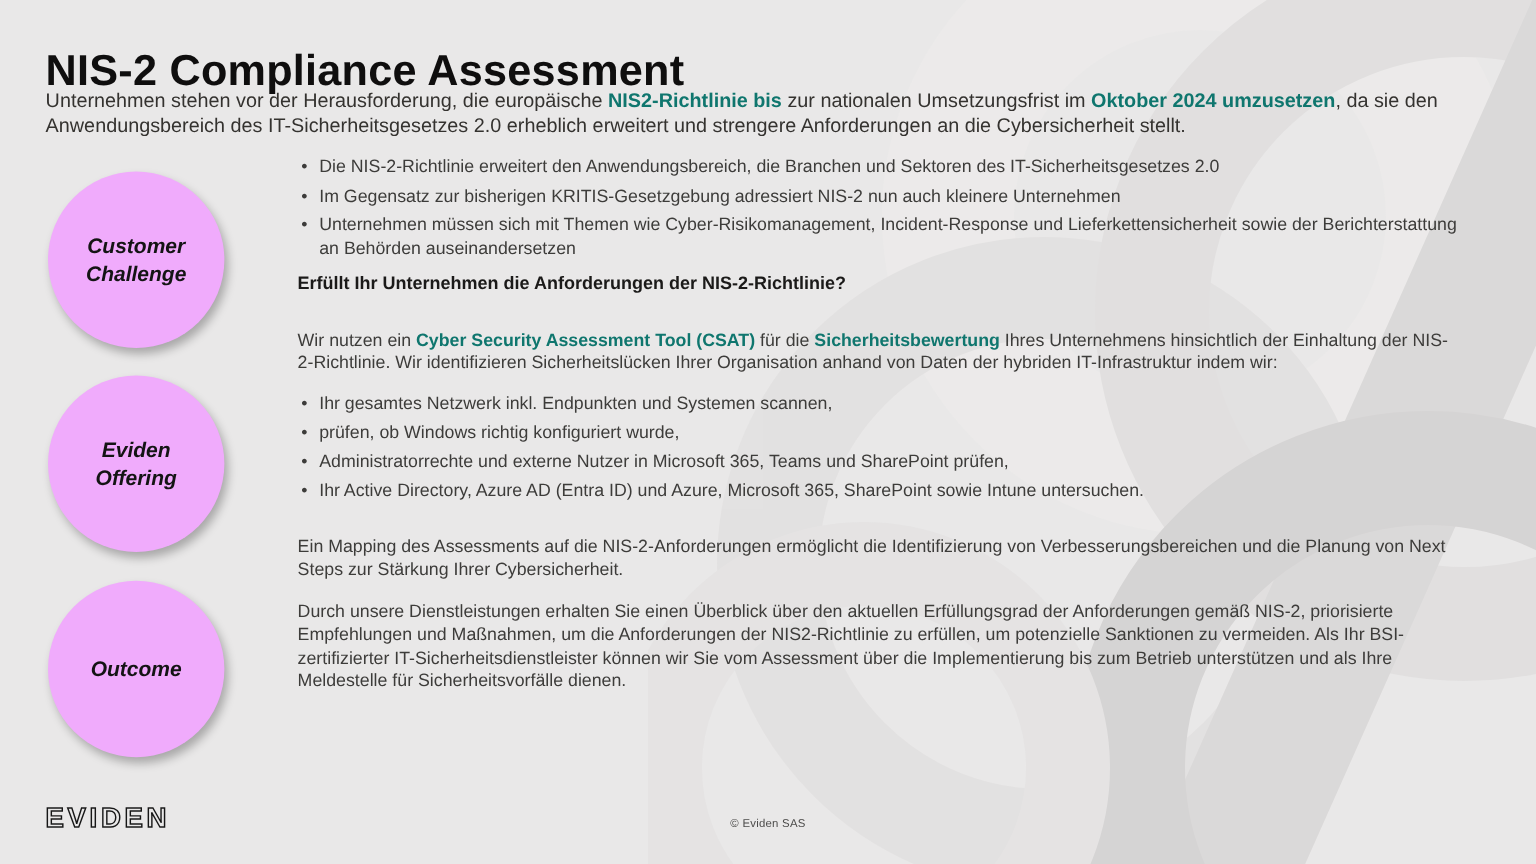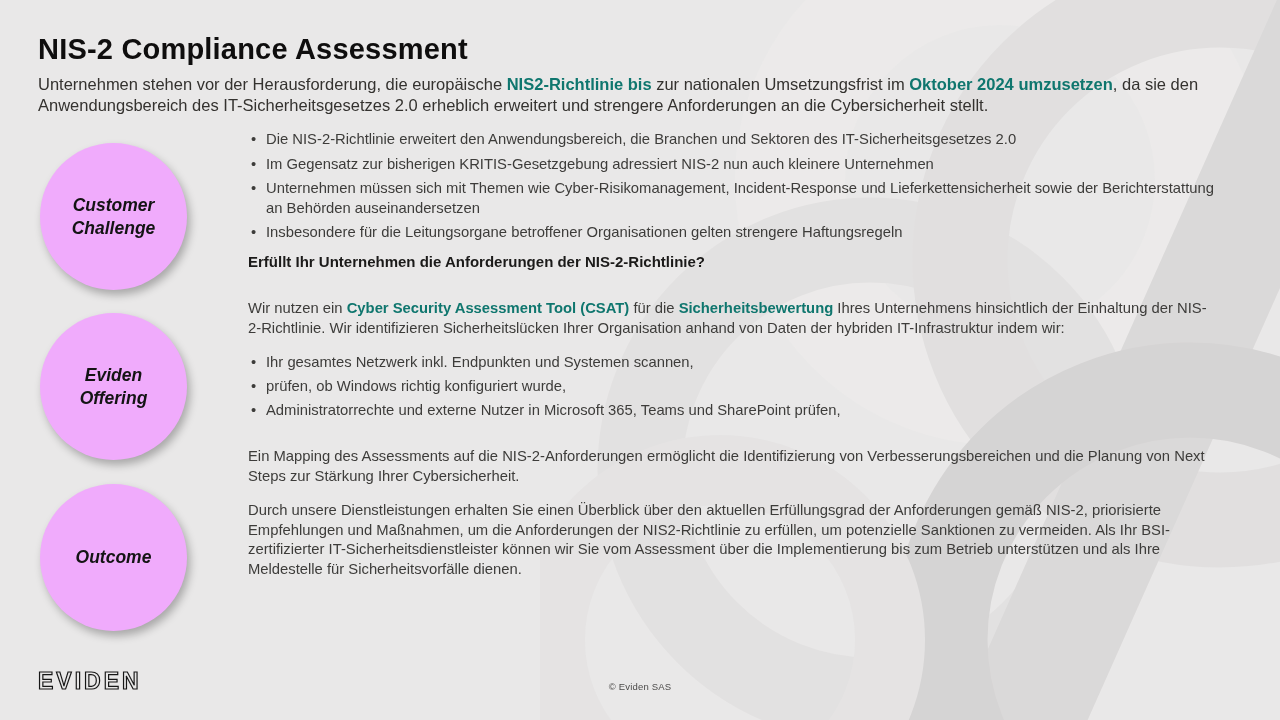--- a/index.html
+++ b/index.html
@@ -5,21 +5,21 @@
   html,body{margin:0;padding:0;}
   body{
     width:1280px;height:720px;position:relative;overflow:hidden;
     background:#e9e8e8;
     font-family:"Liberation Sans","DejaVu Sans",sans-serif;
     color:#3b3a38;
   }
   .watermark{position:absolute;top:0;right:0;width:740px;height:720px;pointer-events:none;}
   .page-title{
     position:absolute;left:38px;top:14px;
-    font-size:29px;font-weight:800;color:#0f0e0e;letter-spacing:.2px;
+    font-size:36px;font-weight:800;color:#0f0e0e;letter-spacing:.2px;
   }
   .intro{
     position:absolute;left:38px;top:57px;width:1178px;
     font-size:16.5px;line-height:21.5px;color:#34322f;
   }
   .b{font-weight:700;color:#0f766e;}
   .badge{
     position:absolute;left:40px;width:147px;height:147px;border-radius:50%;
     background:#f0abfc;
     box-shadow:3px 5px 8px rgba(0,0,0,0.28);
@@ -77,29 +77,29 @@
 <div class="badge" id="badge-3">
   <span>Outcome</span>
 </div>
 
 <div class="content">
 
   <ul class="bullets">
     <li>Die NIS-2-Richtlinie erweitert den Anwendungsbereich, die Branchen und Sektoren des IT-Sicherheitsgesetzes 2.0</li>
     <li>Im Gegensatz zur bisherigen KRITIS-Gesetzgebung adressiert NIS-2 nun auch kleinere Unternehmen</li>
     <li>Unternehmen müssen sich mit Themen wie Cyber-Risikomanagement, Incident-Response und Lieferkettensicherheit sowie der Berichterstattung an Behörden auseinandersetzen</li>
-    <li>Insbesondere für die Leitungsorgane betroffener Organisationen gelten strengere Haftungsregeln</li>
   </ul>
   <div class="question">Erfüllt Ihr Unternehmen die Anforderungen der NIS-2-Richtlinie?</div>
 
   <p class="offering-intro"><span>Wir nutzen ein </span><span class="b">Cyber Security Assessment Tool (CSAT)</span><span> für die </span><span class="b">Sicherheitsbewertung</span><span> Ihres Unternehmens hinsichtlich der Einhaltung der NIS-2-Richtlinie. Wir identifizieren Sicherheitslücken Ihrer Organisation anhand von Daten der hybriden IT-Infrastruktur indem wir:</span></p>
   <ul class="bullets offering-bullets">
     <li>Ihr gesamtes Netzwerk inkl. Endpunkten und Systemen scannen,</li>
     <li>prüfen, ob Windows richtig konfiguriert wurde,</li>
     <li>Administratorrechte und externe Nutzer in Microsoft 365, Teams und SharePoint prüfen,</li>
+    <li>Ihr Active Directory, Azure AD (Entra ID) und Azure, Microsoft 365, SharePoint sowie Intune untersuchen.</li>
   </ul>
 
   <p class="outcome-p1">Ein Mapping des Assessments auf die NIS-2-Anforderungen ermöglicht die Identifizierung von Verbesserungsbereichen und die Planung von Next Steps zur Stärkung Ihrer Cybersicherheit.</p>
   <p class="outcome-p2">Durch unsere Dienstleistungen erhalten Sie einen Überblick über den aktuellen Erfüllungsgrad der Anforderungen gemäß NIS-2, priorisierte Empfehlungen und Maßnahmen, um die Anforderungen der NIS2-Richtlinie zu erfüllen, um potenzielle Sanktionen zu vermeiden. Als Ihr BSI-zertifizierter IT-Sicherheitsdienstleister können wir Sie vom Assessment über die Implementierung bis zum Betrieb unterstützen und als Ihre Meldestelle für Sicherheitsvorfälle dienen.</p>
 
 </div>
 
 <div class="footer-logo">
   <svg width="132" height="28" viewBox="0 0 132 28" aria-hidden="true">
     <text x="2" y="21" font-family="Liberation Sans, DejaVu Sans, sans-serif" font-size="23" font-weight="700" letter-spacing="3" fill="none" stroke="#161616" stroke-width="1.2">EVIDEN</text>

